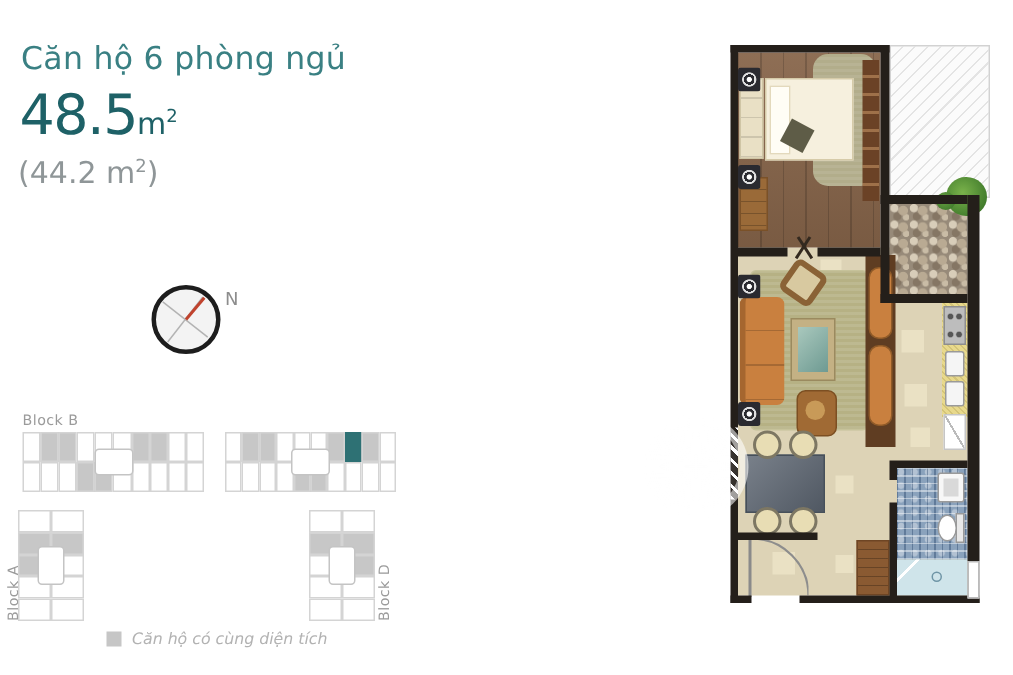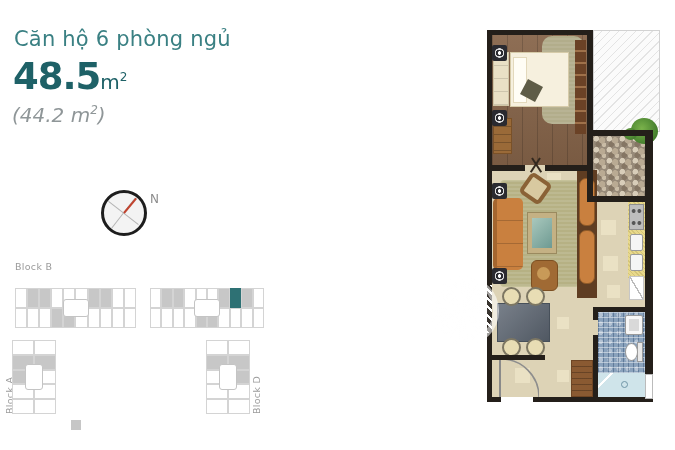--- a/index.html
+++ b/index.html
@@ -3,37 +3,37 @@
 <meta charset="utf-8">
 <style>
   html,body{margin:0;padding:0;background:#fff;}
   .stage{position:relative;width:675px;height:450px;background:#ffffff;overflow:hidden;
          font-family:"DejaVu Sans","Liberation Sans",sans-serif;}
   .pe{position:absolute;}
 
   
   .title{left:14px;top:27px;font-size:21px;color:#3a8083;font-weight:400;letter-spacing:.2px;}
   .area{left:13px;top:55px;color:#1e6167;}
-  .area .num{font-size:37px;font-weight:700;letter-spacing:-1px;}
+  .area .num{font-size:37px;font-weight:400;letter-spacing:-1px;}
   .area .unit{font-size:20px;font-weight:400;}
   .area .unit sup{font-size:12px;}
-  .area-alt{left:12px;top:103px;font-size:20px;color:#8f9698;font-style:italic;}
+  .area-alt{left:12px;top:103px;font-size:20px;color:#8f9698;}
   .area-alt sup{font-size:12px;}
 
   
   .compass{left:101px;top:190px;width:40px;height:40px;border:3px solid #1d1d1d;border-radius:50%;background:#f3f3f3;}
   .cl{position:absolute;left:19px;top:1px;width:1px;height:38px;background:#b3b3b3;}
   .cl1{transform:rotate(38deg);}
   .cl2{transform:rotate(-52deg);}
   .cn{position:absolute;left:19px;top:1px;width:2px;height:19px;background:#c0432e;transform-origin:50% 100%;transform:rotate(40deg);}
   .nlabel{left:150px;top:192px;font-size:12px;color:#8d8d8d;}
 
   
   .plabel{position:absolute;font-size:9.5px;color:#9b9b9b;letter-spacing:.3px;}
-  .lbl-b{left:15px;top:261px;}
+  .lbl-b{left:15px;top:275px;}
   .lbl-c{left:150px;top:272px;width:114px;text-align:right;}
   .lbl-a{left:4px;top:414px;transform:rotate(-90deg);transform-origin:0 0;}
   .lbl-d{left:251px;top:414px;transform:rotate(-90deg);transform-origin:0 0;}
   .plate{position:absolute;display:flex;}
   .horiz{flex-direction:column;}
   .vert{flex-direction:row;}
   .horiz .prow{display:flex;flex-direction:row;flex:1;}
   .vert .prow{display:flex;flex-direction:column;flex:1;}
   .pcell{flex:1;background:#fff;border:1px solid #d4d4d4;box-sizing:border-box;}
   .pcell.shaded{background:#c7c7c7;}
@@ -271,20 +271,21 @@
         <div class="pcell"></div>
         <div class="pcell shaded"></div>
         <div class="pcell shaded"></div>
         <div class="pcell"></div>
         <div class="pcell"></div>
       </div>
     </div>
 
   <div class="pe legend">
     <span class="swatch"></span>
+    <span class="legend-text">Căn hộ có cùng diện tích</span>
   </div>
 
   <div class="pe plan">
 
     <div class="pe floor-base"></div>
     <div class="pe floor-bedroom"></div>
     <div class="pe tile t1"></div>
     <div class="pe tile t2"></div>
     <div class="pe tile t3"></div>
     <div class="pe tile t4"></div>

